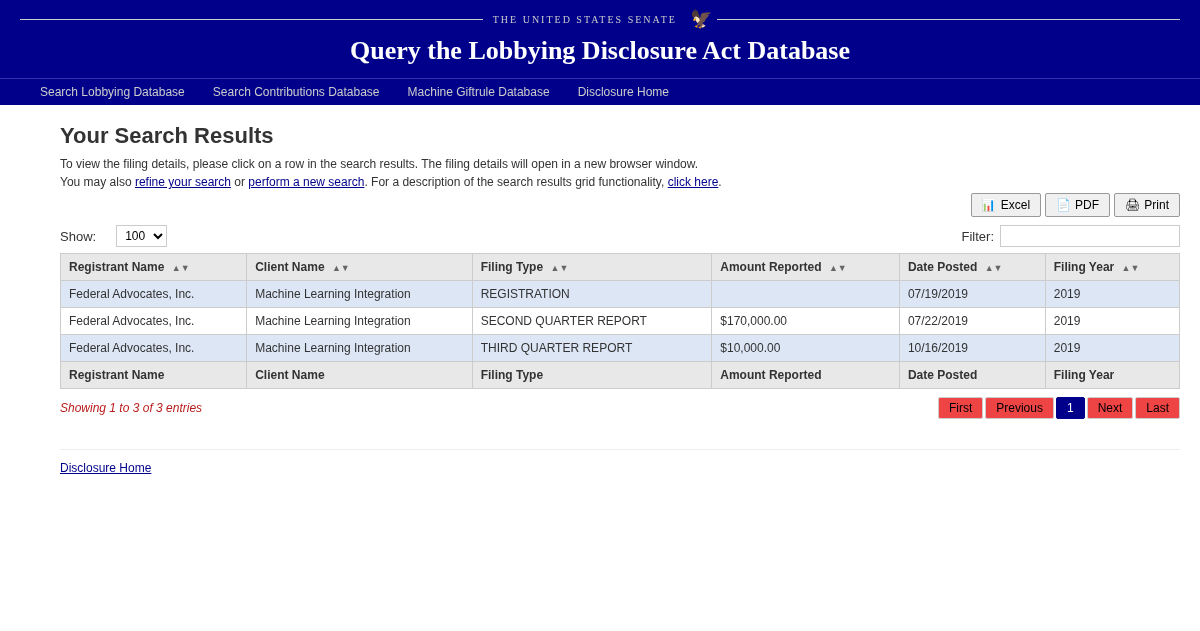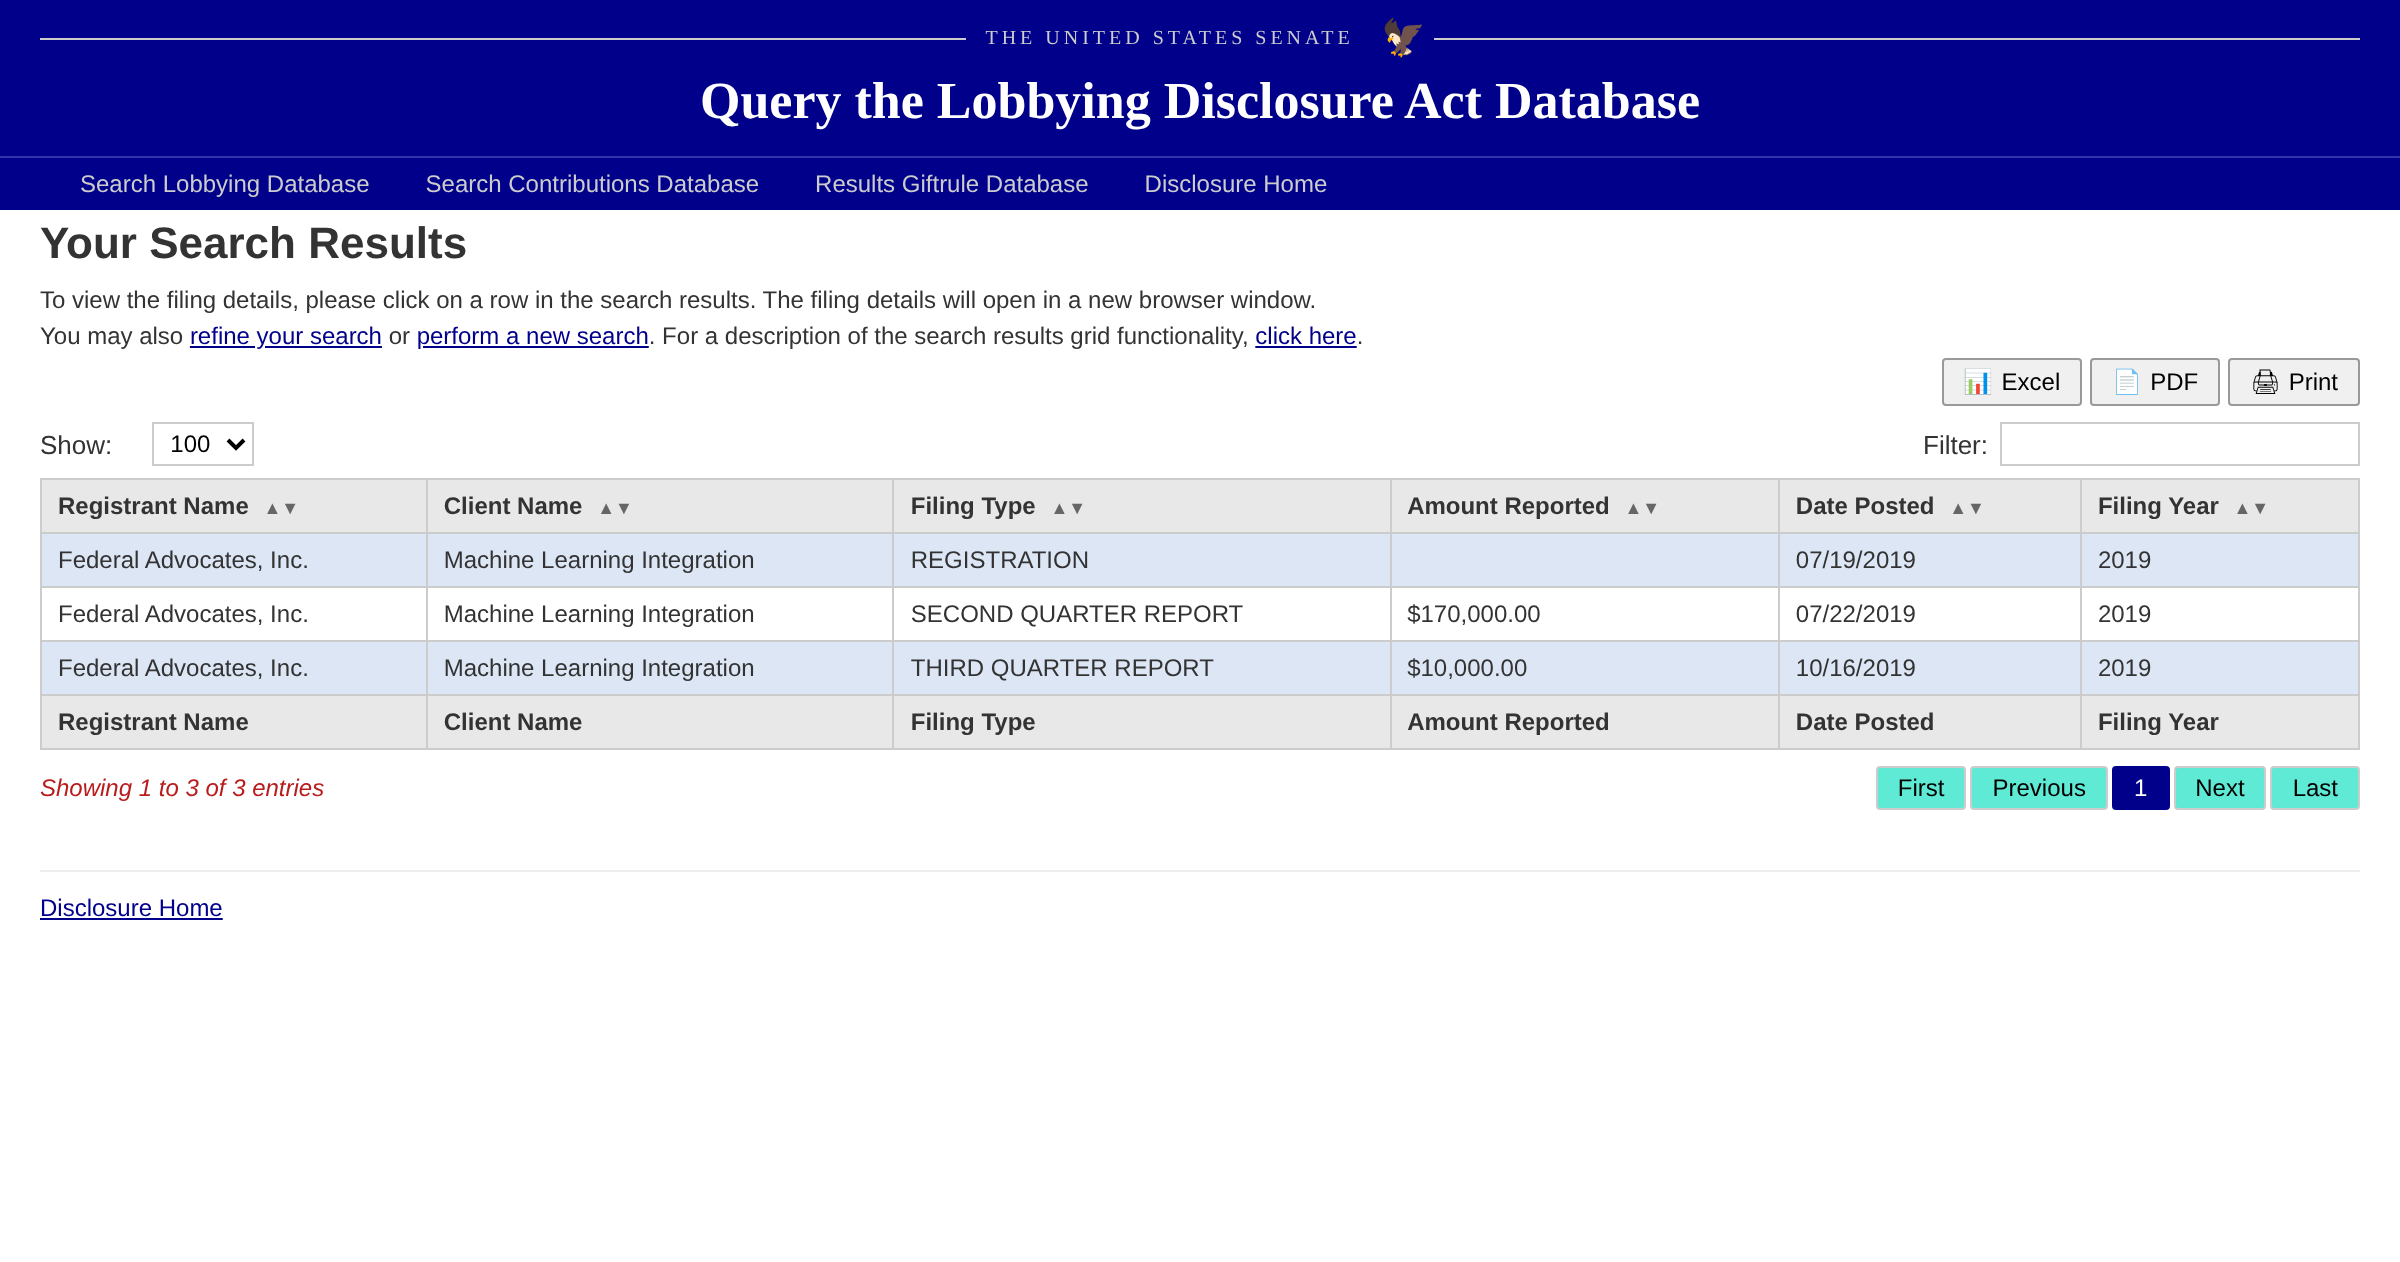--- a/index.html
+++ b/index.html
@@ -53,21 +53,22 @@
     .nav-bar a {
       color: #ccc;
       text-decoration: none;
       font-size: 12px;
       padding: 6px 4px;
       display: inline-block;
     }
 
     
     .main-content {
-      padding: 4px 20px;
+      padding: 18px 20px;
+      margin-left: 40px;
     }
 
     .search-results-title {
       font-size: 22px;
       font-weight: bold;
       color: #333;
       margin-bottom: 8px;
     }
 
     .instructions {
@@ -201,21 +202,21 @@
       font-size: 12px;
       color: #b91c1c;
       font-style: italic;
     }
     .pagination {
       display: flex;
       gap: 2px;
     }
     .page-btn {
       border: 1px solid #ccc;
-      background: #5eead4;
+      background: #ef4444;
       padding: 3px 10px;
       font-size: 12px;
       cursor: pointer;
       border-radius: 2px;
     }
     .page-btn.active {
       background: #00008B;
       color: #fff;
       border-color: #00008B;
     }
@@ -241,21 +242,21 @@
     <span class="seal-text">THE UNITED STATES SENATE</span>
     <span class="seal-eagle">🦅</span>
     <div class="seal-line"></div>
   </div>
   <div class="page-title">Query the Lobbying Disclosure Act Database</div>
 </div>
 
 <nav class="nav-bar">
   <a href="#">Search Lobbying Database</a>
   <a href="#">Search Contributions Database</a>
-  <a href="#">Results Giftrule Database</a>
+  <a href="#">Machine Giftrule Database</a>
   <a href="#">Disclosure Home</a>
 </nav>
 
 <div class="main-content">
 
   <h1 class="search-results-title">Your Search Results</h1>
 
   <p class="instructions">
     <span>To view the filing details, please click on a row in the search results. The filing details will open in a new browser window.</span>
   </p>

